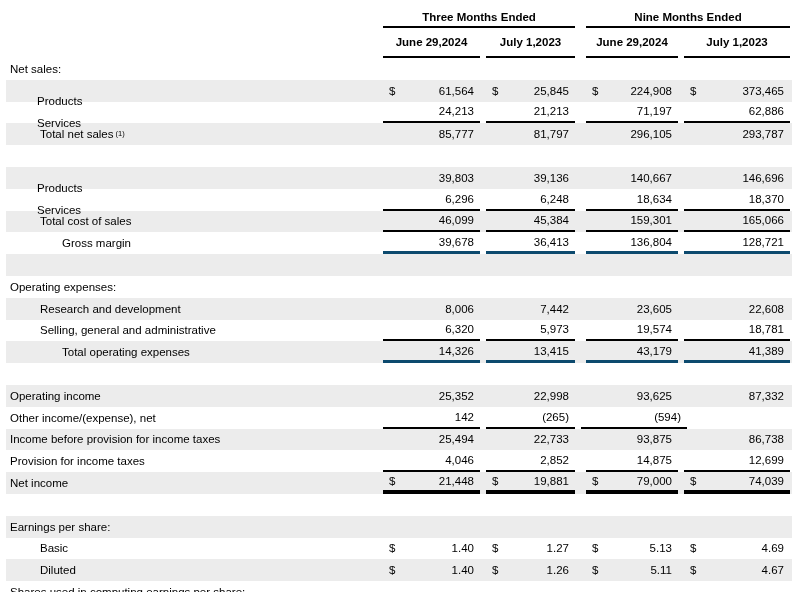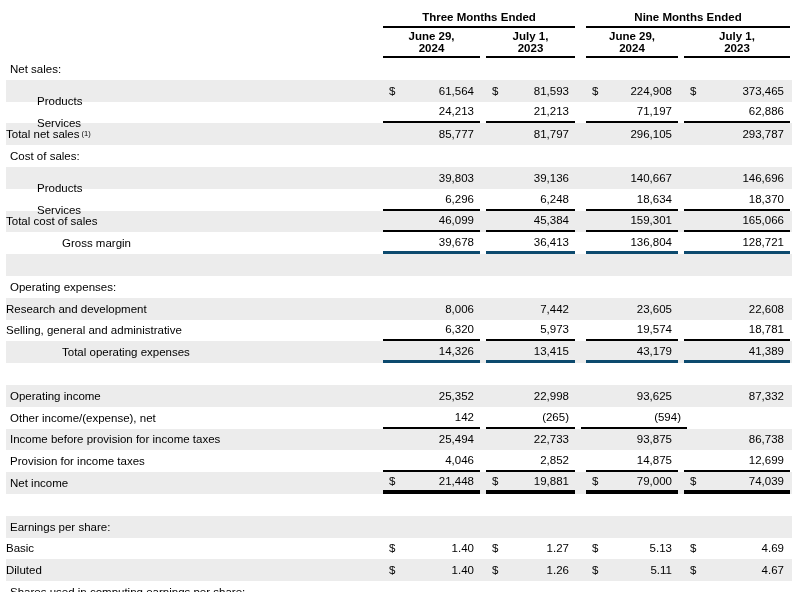--- a/index.html
+++ b/index.html
@@ -11,35 +11,35 @@
   }
   .doc { width:792px; height:592px; overflow:hidden; padding:4px 0 0 6px; }
 
   
   .h1 { display:flex; height:24px; align-items:flex-end; font-weight:bold; }
   .h1 .grp { text-align:center; border-bottom:2px solid #000; padding-bottom:3px; }
   .grp1 { width:192px; margin-left:377px; }
   .grp2 { width:204px; margin-left:11px; }
   .h2 { display:flex; height:30px; font-weight:bold; }
   .h2 .dc {
-    display:flex; flex-direction:column; justify-content:center; align-items:center;
+    display:flex; flex-direction:row; justify-content:center; align-items:center;
     border-bottom:2px solid #000; height:100%; line-height:12px;
   }
   .dc1 { width:97px;  margin-left:377px; }
   .dc2 { width:89px;  margin-left:6px; }
   .dc3 { width:92px;  margin-left:11px; }
   .dc4 { width:106px; margin-left:6px; }
 
   
   .row { display:flex; height:21.8px; align-items:stretch; }
   .sh  { background:#ececec; }
   .lb  { width:377px; flex:none; display:flex; align-items:center; }
   .i0 { padding-left:4px; }
   .i1 { padding-left:31px;margin-top:20px; }
-  .i2 { }
+  .i2 { padding-left:34px; }
   .i3 { padding-left:56px; }
   .c  { flex:none; display:flex; justify-content:space-between; align-items:center; padding:0 6px; }
   .c1 { width:97px; }
   .c2 { width:89px;  margin-left:6px; }
   .c3 { width:92px;  margin-left:11px; }
   .c4 { width:106px; margin-left:6px; }
   .u  .c { border-bottom:2px solid #000; }
   .u3 .c { border-bottom:3px solid #0c4a6e; }
   .u4 .c { border-bottom:4px solid #000; }
   .v { text-align:right; }
@@ -83,21 +83,21 @@
   </div>
 
   <div class="row sh">
     <div class="lb i1">Products</div>
     <div class="c c1">
         <span class="d">$</span>
         <span class="v">61,564</span>
       </div>
     <div class="c c2">
         <span class="d">$</span>
-        <span class="v">81,593</span>
+        <span class="v">25,845</span>
       </div>
     <div class="c c3">
         <span class="d">$</span>
         <span class="v">224,908</span>
       </div>
     <div class="c c4">
         <span class="d">$</span>
         <span class="v">373,465</span>
       </div>
   </div>
@@ -139,21 +139,20 @@
         <span></span>
         <span class="v">296,105</span>
       </div>
     <div class="c c4">
         <span></span>
         <span class="v">293,787</span>
       </div>
   </div>
 
   <div class="row">
-    <div class="lb i0">Cost of sales:</div>
     <div class="c c1"></div>
       <div class="c c2"></div>
       <div class="c c3"></div>
       <div class="c c4"></div>
   </div>
 
   <div class="row sh">
     <div class="lb i1">Products</div>
     <div class="c c1">
         <span></span>

